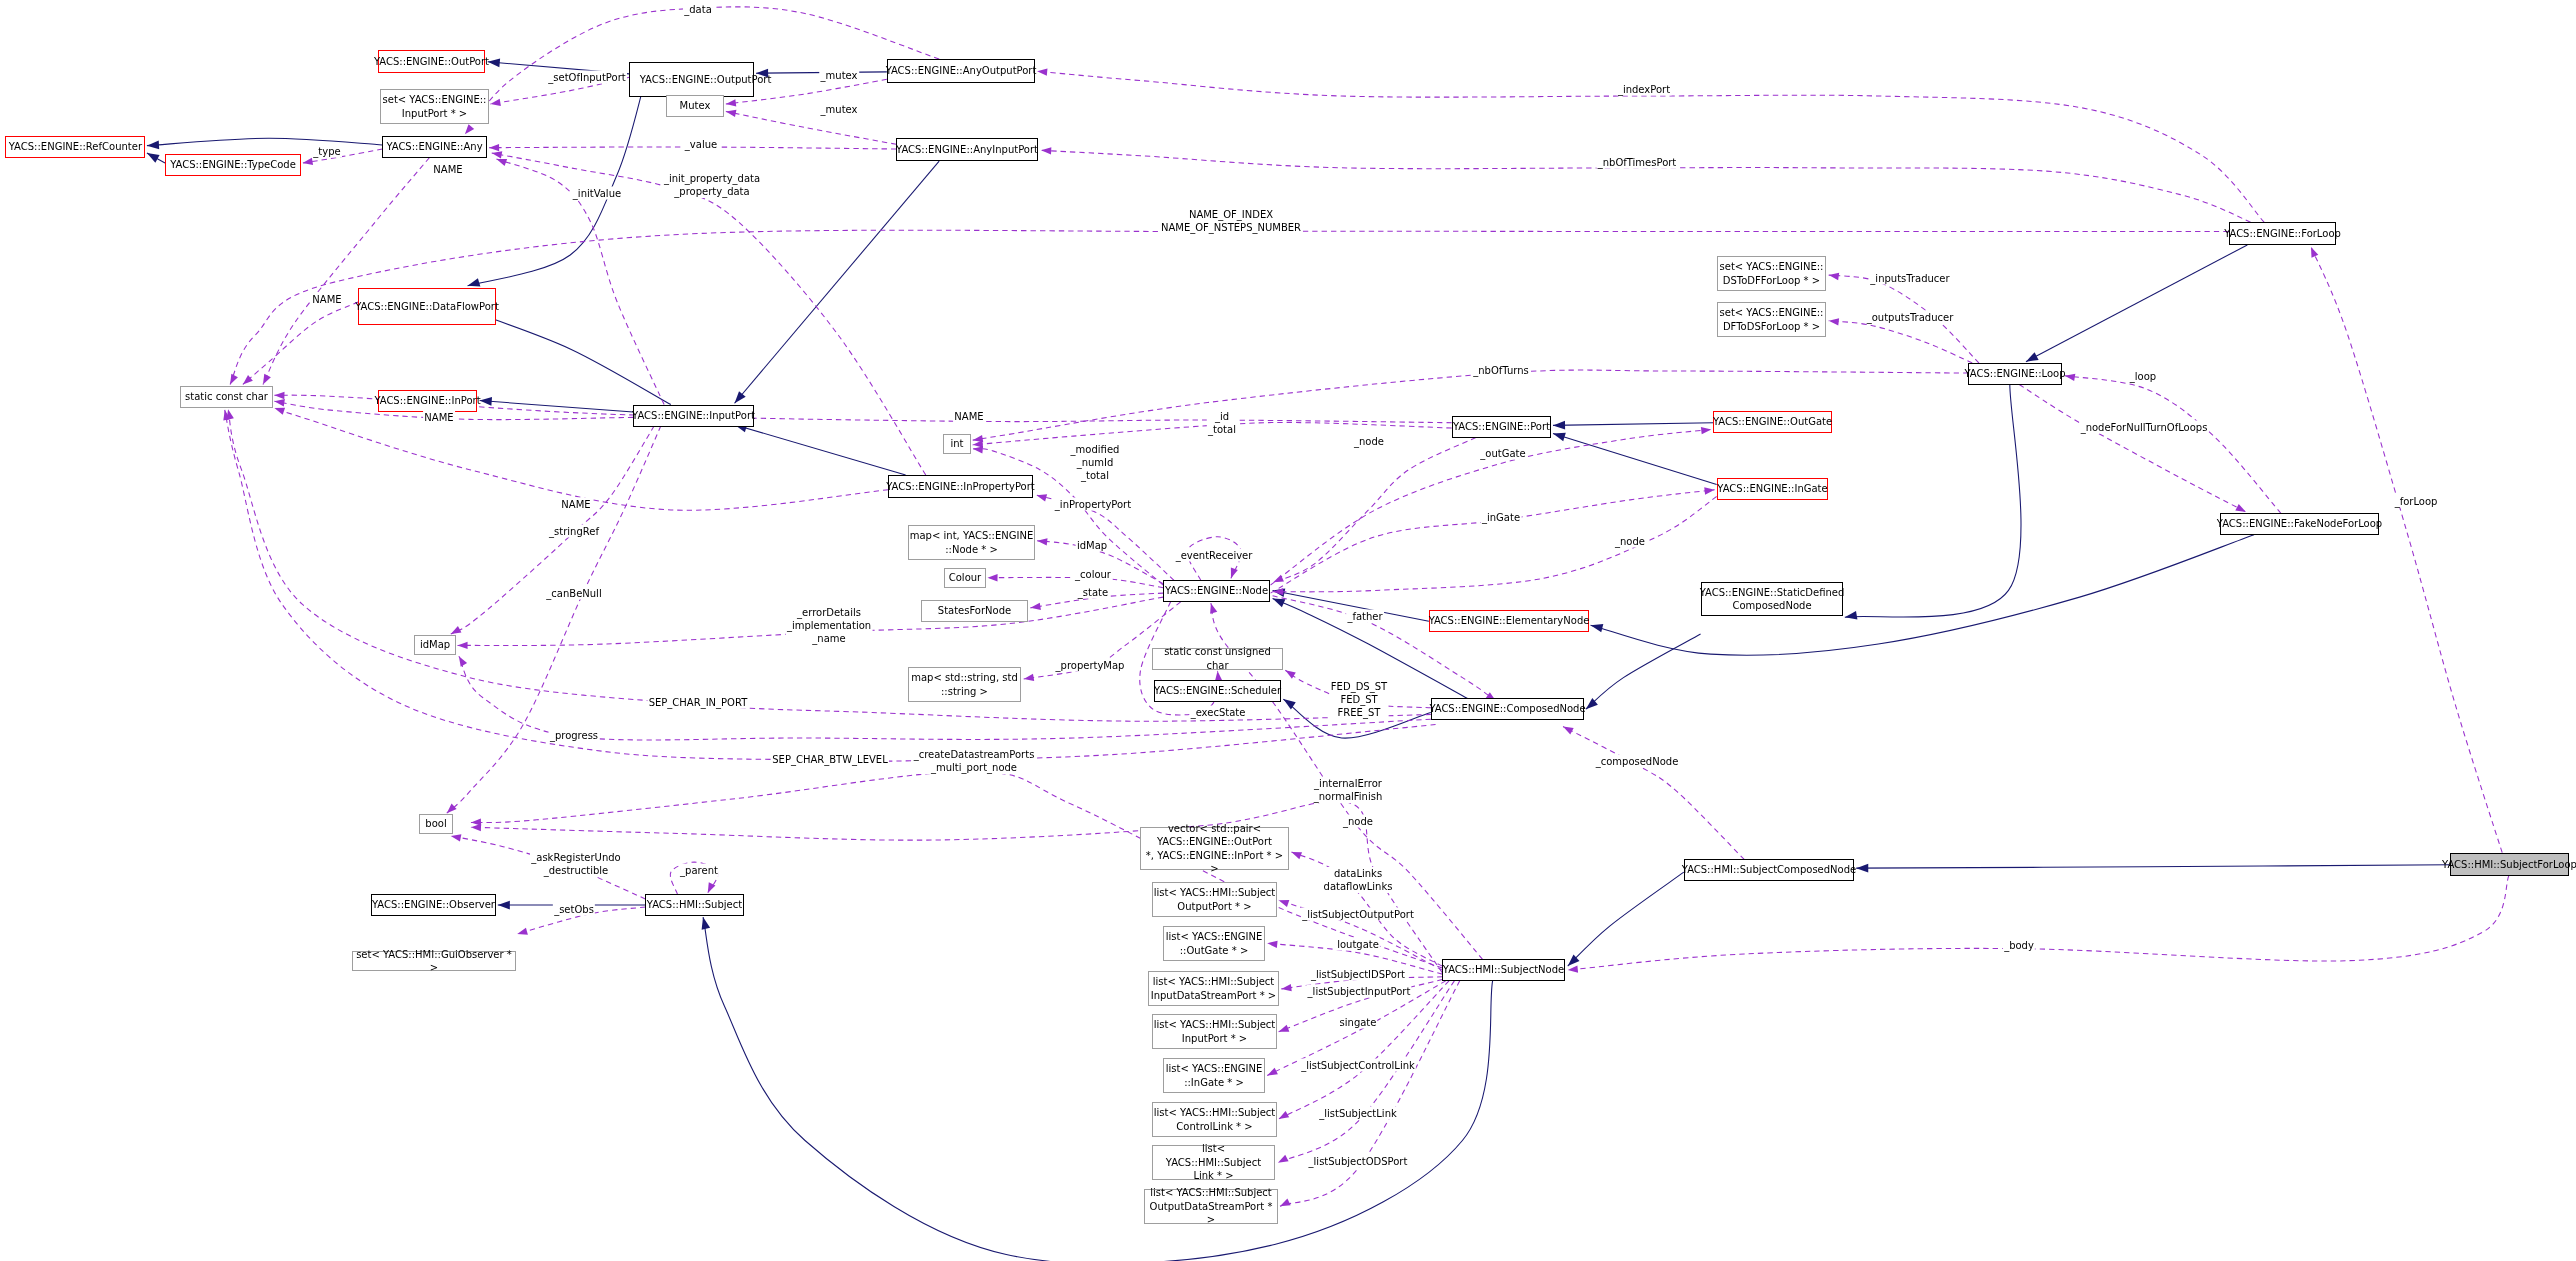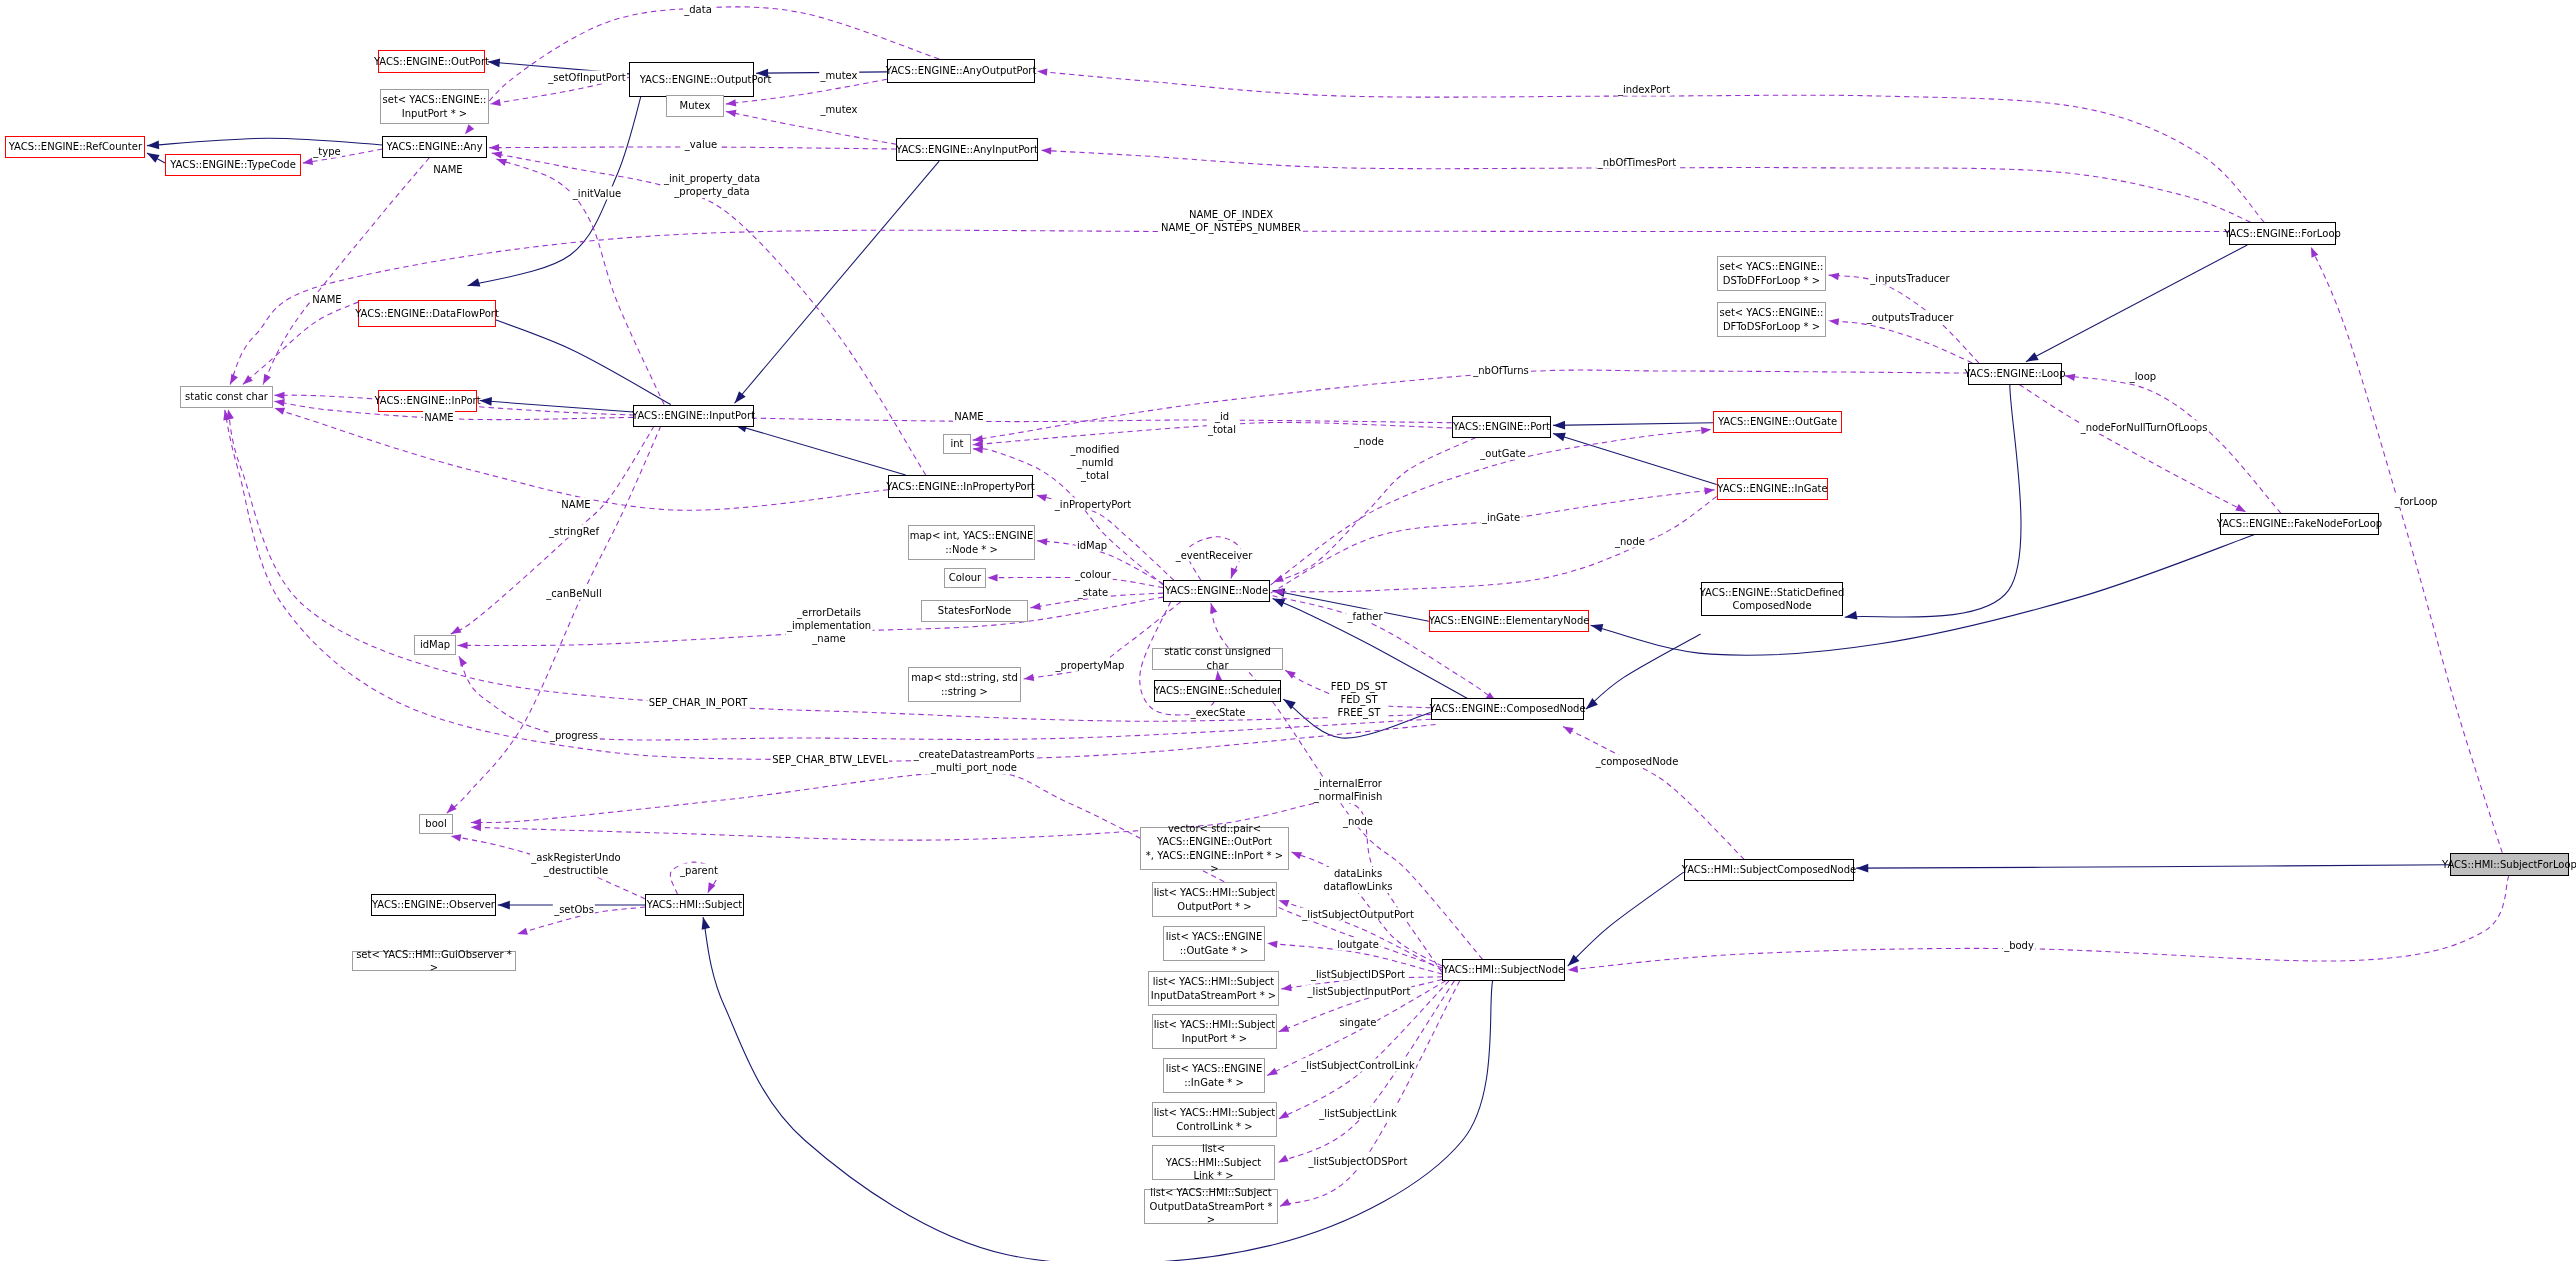--- a/index.html
+++ b/index.html
@@ -190,32 +190,32 @@
     <div class="node plain" style="left: 380px; top: 89px; width: 109px; height: 35px;">set&lt; YACS::ENGINE::
 InputPort * &gt;</div>
     <div class="node class" style="left: 629px; top: 62px; width: 125px; height: 35px; padding-left: 28px;">YACS::ENGINE::OutputPort</div>
     <div class="node plain" style="left: 666px; top: 95px; width: 58px; height: 21.5px;">Mutex</div>
     <div class="node class" style="left: 887px; top: 59px; width: 148px; height: 24px;">YACS::ENGINE::AnyOutputPort</div>
     <div class="node ref" style="left: 5.4px; top: 136px; width: 140px; height: 21.5px;">YACS::ENGINE::RefCounter</div>
     <div class="node ref" style="left: 165px; top: 154px; width: 136px; height: 21.5px;">YACS::ENGINE::TypeCode</div>
     <div class="node class" style="left: 382px; top: 136px; width: 105px; height: 21.5px;">YACS::ENGINE::Any</div>
     <div class="node class" style="left: 896px; top: 138px; width: 142px; height: 23px;">YACS::ENGINE::AnyInputPort</div>
     <div class="node class" style="left: 2229px; top: 222px; width: 107px; height: 23px;">YACS::ENGINE::ForLoop</div>
-    <div class="node ref" style="left: 358px; top: 300px; width: 138px; height: 27px;">YACS::ENGINE::DataFlowPort</div>
+    <div class="node ref" style="left: 358px; top: 288px; width: 138px; height: 37px;">YACS::ENGINE::DataFlowPort</div>
     <div class="node plain" style="left: 180px; top: 386px; width: 93px; height: 21.5px;">static const char</div>
     <div class="node ref" style="left: 378px; top: 390px; width: 99px; height: 21.5px;">YACS::ENGINE::InPort</div>
     <div class="node class" style="left: 633px; top: 405px; width: 121px; height: 21.5px;">YACS::ENGINE::InputPort</div>
     <div class="node plain" style="left: 1717px; top: 256px; width: 109px; height: 35px;">set&lt; YACS::ENGINE::
 DSToDFForLoop * &gt;</div>
     <div class="node plain" style="left: 1717px; top: 302px; width: 109px; height: 35px;">set&lt; YACS::ENGINE::
 DFToDSForLoop * &gt;</div>
     <div class="node class" style="left: 1968px; top: 363px; width: 94px; height: 21.5px;">YACS::ENGINE::Loop</div>
     <div class="node plain" style="left: 943px; top: 434px; width: 28px; height: 20px;">int</div>
     <div class="node class" style="left: 1452px; top: 416px; width: 99px; height: 21.5px;">YACS::ENGINE::Port</div>
-    <div class="node ref" style="left: 1713px; top: 411px; width: 129px; height: 21.5px;">YACS::ENGINE::OutGate</div>
+    <div class="node ref" style="left: 1713px; top: 411px; width: 119px; height: 21.5px;">YACS::ENGINE::OutGate</div>
     <div class="node ref" style="left: 1717px; top: 478px; width: 111px; height: 21.5px;">YACS::ENGINE::InGate</div>
     <div class="node class" style="left: 2220px; top: 513px; width: 159px; height: 21.5px;">YACS::ENGINE::FakeNodeForLoop</div>
     <div class="node class" style="left: 888px; top: 475px; width: 145px; height: 23px;">YACS::ENGINE::InPropertyPort</div>
     <div class="node plain" style="left: 908px; top: 525px; width: 127px; height: 35px;">map&lt; int, YACS::ENGINE
 ::Node * &gt;</div>
     <div class="node plain" style="left: 944px; top: 568px; width: 42px; height: 20px;">Colour</div>
     <div class="node plain" style="left: 921px; top: 600px; width: 107px; height: 21.5px;">StatesForNode</div>
     <div class="node class" style="left: 1163px; top: 580px; width: 107px; height: 21.5px;">YACS::ENGINE::Node</div>
     <div class="node ref" style="left: 1429px; top: 610px; width: 160px; height: 21.5px;">YACS::ENGINE::ElementaryNode</div>
     <div class="node class" style="left: 1701px; top: 582px; width: 142px; height: 34px;">YACS::ENGINE::StaticDefined

